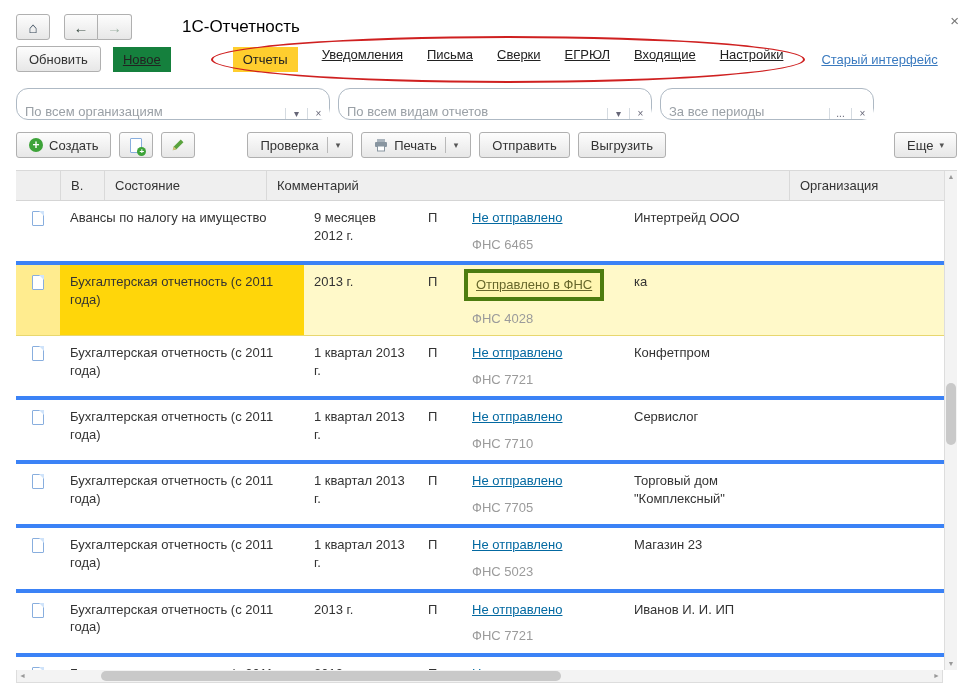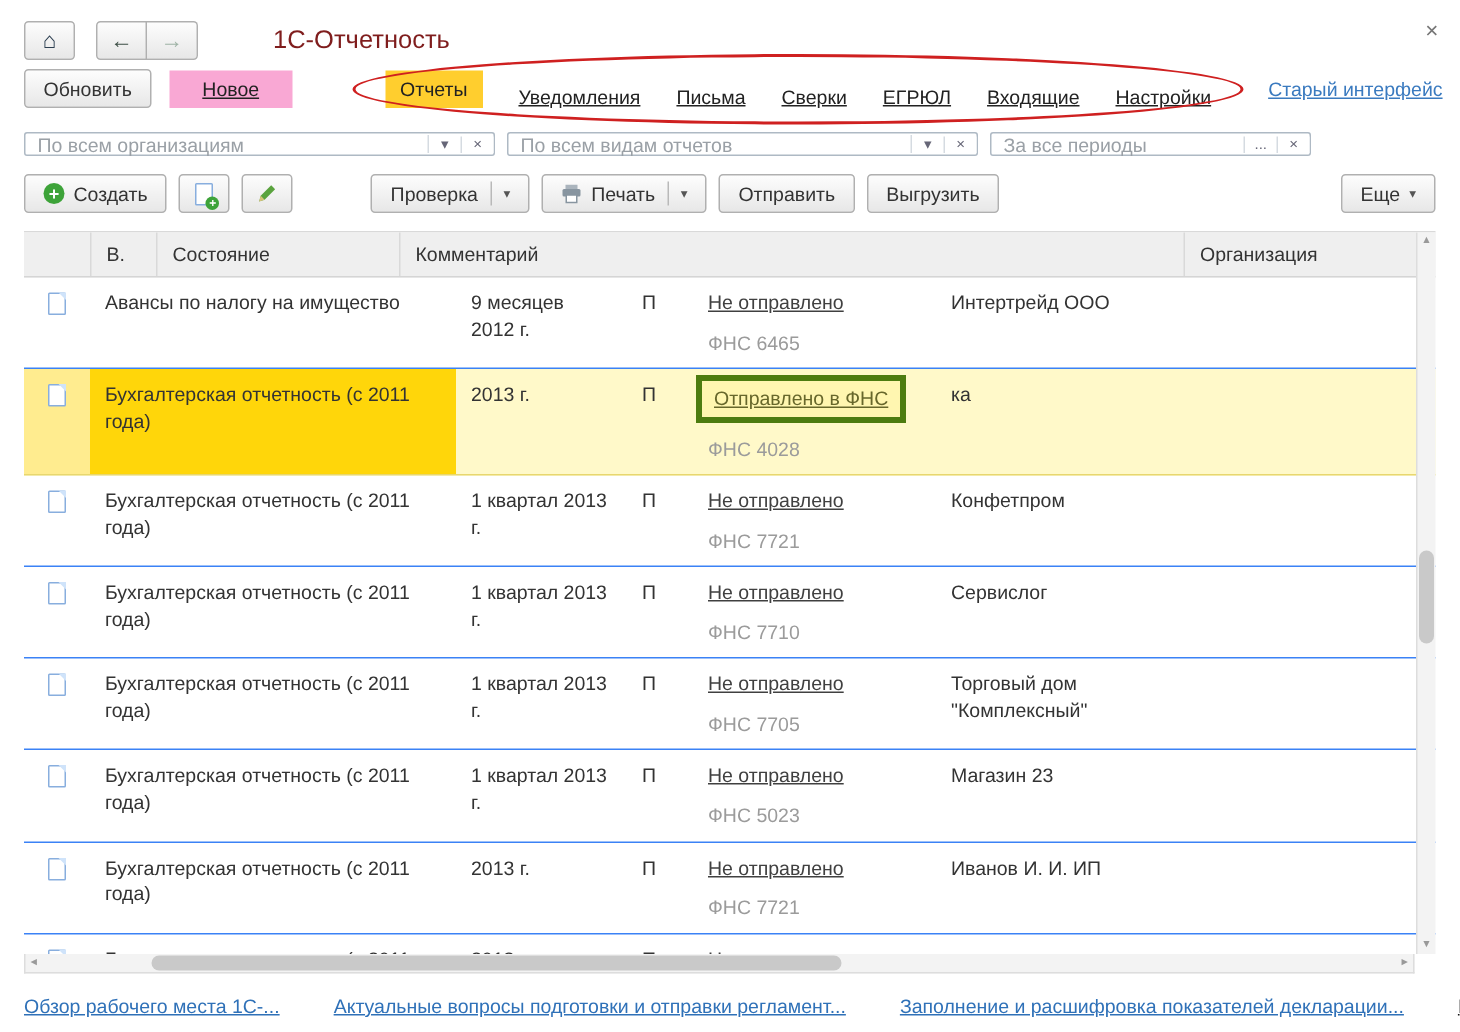--- a/index.html
+++ b/index.html
@@ -12,35 +12,35 @@
        background:linear-gradient(#fdfdfd,#e7e7e7);border:1px solid #b0b0b0;border-radius:3px;
        font-size:13px;color:#333;cursor:pointer;white-space:nowrap}
   .icon-btn{width:34px;padding:0}
   .home-glyph{font-size:15px;color:#2c3e50}
   .arrow-back{font-size:15px;color:#3d4f46;font-weight:bold}
   .arrow-fwd{font-size:15px;color:#9fb3a6;font-weight:bold}
   .btn-group{display:inline-flex;margin-left:14px}
   .btn-group .btn{border-radius:0}
   .btn-group .btn:first-child{border-radius:3px 0 0 3px}
   .btn-group .btn:last-child{border-radius:0 3px 3px 0;border-left:none}
-  .page-title{font-size:17px;color:#7f1d1d;font-weight:normal;margin-left:50px}
+  .page-title{font-size:17px;color:#000000;font-weight:normal;margin-left:50px}
   .win-close{position:absolute;top:12px;right:14px;background:none;border:none;font-size:15px;color:#777;cursor:pointer}
 
   
   .tabs-row{display:flex;align-items:center;padding:0 16px;height:30px}
-  .new-link{margin-left:12px;padding:5px 22px;background:#f9a8d4;color:#222;text-decoration:underline;cursor:pointer}
-  .tabs-wrap{position:relative;display:flex;align-items:flex-end;gap:24px;margin-left:46px;padding:4px 16px}
+  .new-link{margin-left:12px;padding:5px 10px;background:#15803d;color:#222;text-decoration:underline;cursor:pointer}
+  .tabs-wrap{position:relative;display:flex;align-items:flex-start;gap:24px;margin-left:46px;padding:4px 16px}
   .red-oval{position:absolute;left:-6px;right:-6px;top:-7px;bottom:-7px;border:2px solid #cf2020;border-radius:50%;pointer-events:none}
   .tab{color:#222;text-decoration:underline;cursor:pointer;white-space:nowrap}
   .tab.active{background:#ffce2e;padding:5px 10px;text-decoration:none}
   .old-ui{margin-left:22px;color:#3a7abf;text-decoration:underline;cursor:pointer;white-space:nowrap}
 
   
   .filters-row{display:flex;gap:8px;padding:0 16px;margin-top:14px}
-  .combo{display:flex;align-items:center;height:16px;border:1px solid #aeb9c4;background:#fff;border-radius:2px}
+  .combo{display:flex;align-items:flex-end;height:32px;border:1px solid #aeb9c4;background:#fff;border-radius:12px}
   .combo .value{display:flex;align-items:center;padding:0 8px;color:#9aa0a6;overflow:hidden;white-space:nowrap}
   .combo .cbtn{width:22px;border-left:1px solid #d5dbe1;display:flex;align-items:center;justify-content:center;
                color:#667;background:#fff;font-size:10px;cursor:pointer}
   .combo.c1 .value{width:268px}
   .combo.c2 .value{width:268px}
   .combo.c3 .value{width:168px}
 
   
   .actions-row{display:flex;align-items:center;gap:8px;padding:0 16px;margin-top:12px}
   .plus-circle{width:14px;height:14px;border-radius:50%;background:#3da339;color:#fff;display:inline-flex;
@@ -60,27 +60,27 @@
   .thead .cell{display:flex;align-items:center;padding:0 10px;color:#333}
   .thead .cell + .cell{border-left:1px solid #d9d9d9}
   .sort-arrow{margin-left:auto;color:#555;font-size:12px}
   .c-icon{width:44px;flex:none}
   .c-name{width:244px;flex:none}
   .c-period{width:114px;flex:none}
   .c-v{width:44px;flex:none}
   .c-status{width:162px;flex:none}
   .c-org{width:154px;flex:none}
   .c-comment{flex:1}
-  .trow{min-height:57px;border-bottom:1px solid #3b82f6;cursor:pointer}
+  .trow{min-height:57px;border-bottom:4px solid #3b82f6;cursor:pointer}
   .trow .cell{padding:8px 10px;line-height:1.35}
   .trow .c-icon{display:flex;justify-content:center;padding-top:10px}
   .doc-icon{position:relative;width:12px;height:15px;background:#fff;border:1px solid #88aede;border-radius:1px;display:inline-block}
   .doc-icon::before{content:"";position:absolute;right:-1px;top:-1px;width:0;height:0;
                     border-style:solid;border-width:0 5px 5px 0;border-color:transparent #cfe3fa transparent transparent}
-  .slink{display:inline-block;color:#404040;text-decoration:underline;cursor:pointer}
+  .slink{display:inline-block;color:#0369a1;text-decoration:underline;cursor:pointer}
   .fns{color:#9b9b9b;margin-top:9px}
   .trow.selected{background:#fff9c9;border-bottom:1px solid #e8d76f}
   .trow.selected .c-name{background:#ffd60a}
   .trow.selected .c-icon{background:#ffec8f}
   .trow.selected .slink{color:#67672b;border:4px solid #4d7c0f;background:#fff6b0;padding:3px 8px;margin:-4px -8px 0}
   .trow.selected .fns{}
   .trow.partial{min-height:0;height:13px;overflow:hidden;border-bottom:none}
 
   
   .vscroll{position:absolute;top:0;right:0;bottom:0;width:13px;background:#f3f3f3;border-left:1px solid #ddd;

